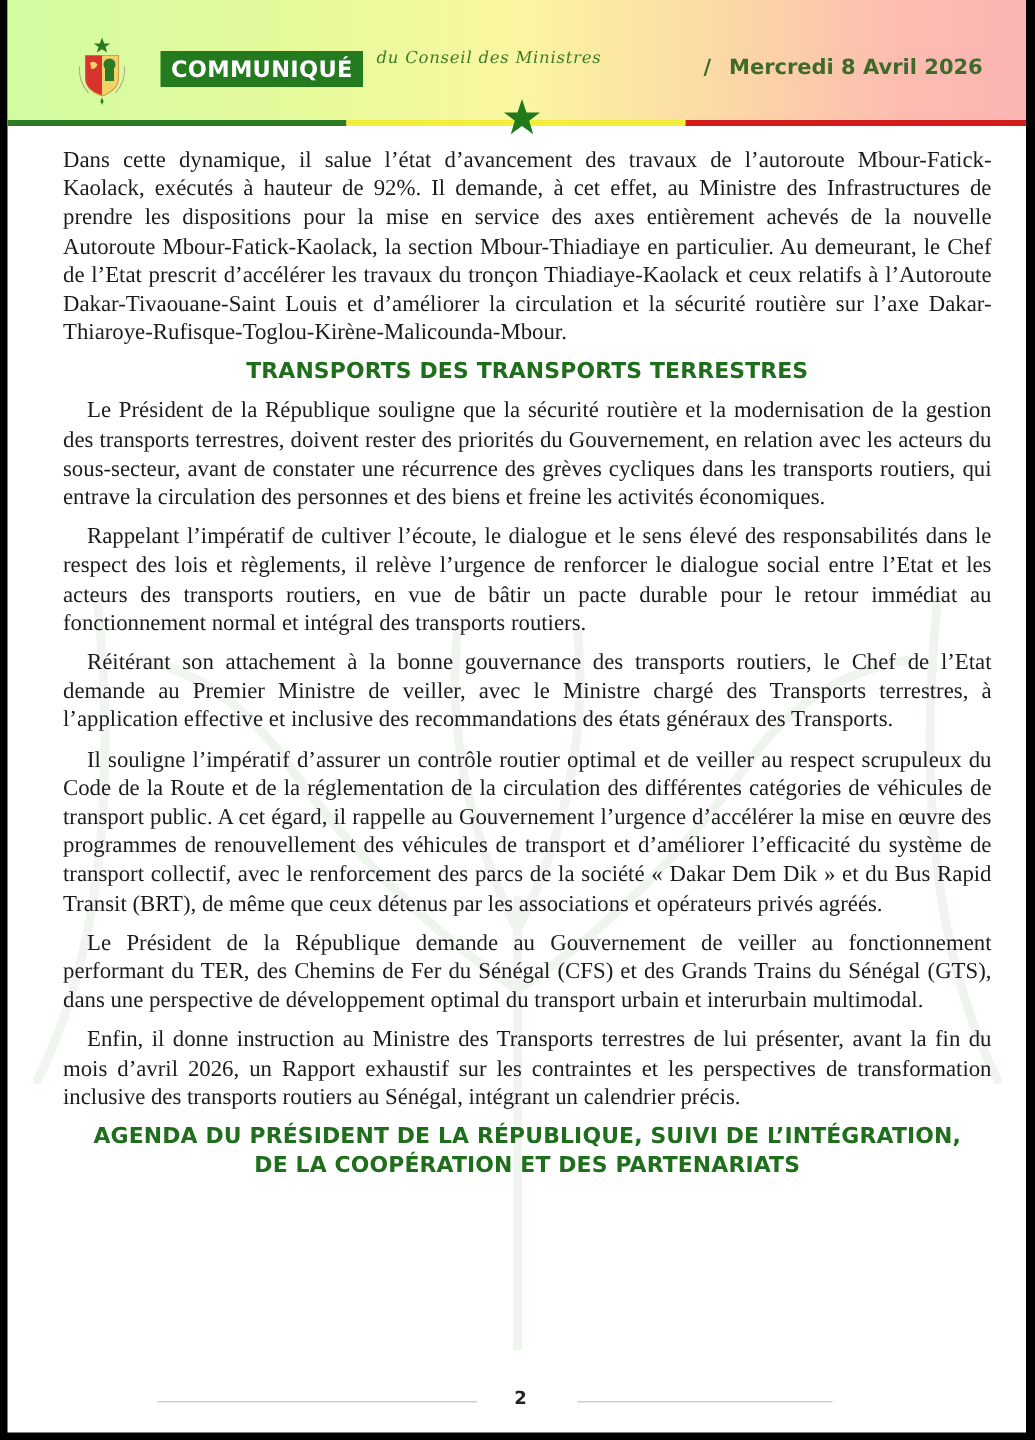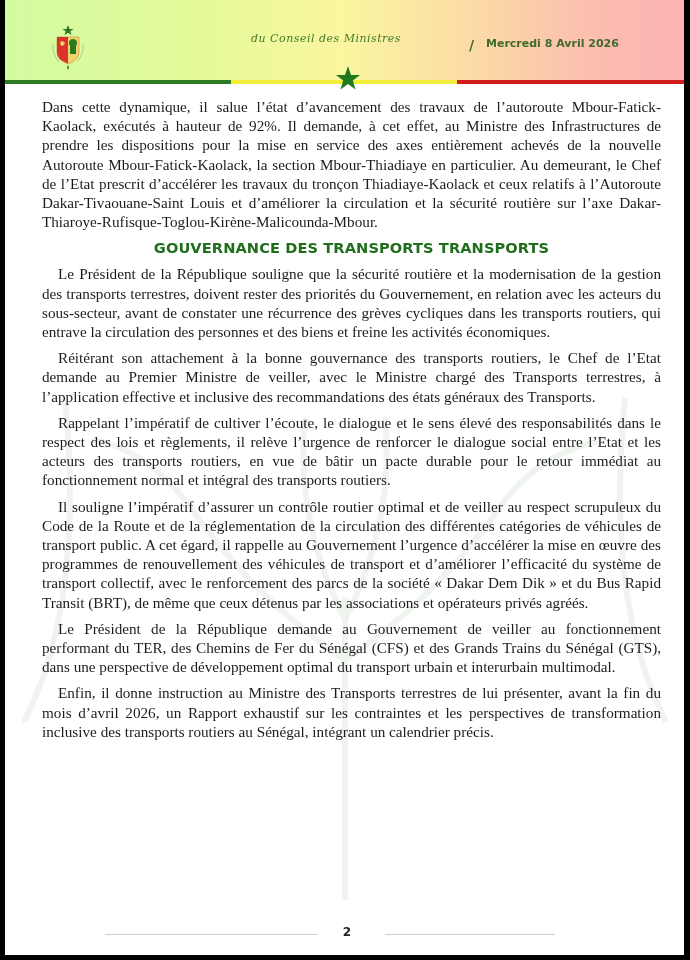--- a/index.html
+++ b/index.html
@@ -35,21 +35,21 @@
     position: absolute; left: 246px; top: 32px;
     font-family: "DejaVu Serif", serif; font-style: italic; font-size: 11px;
     color: #3d7d2a; letter-spacing: 0.5px;
   }
   .sep {
     position: absolute; left: 464px; top: 37px;
     font-family: "DejaVu Sans", sans-serif; font-weight: bold; font-size: 14px; color: #3f6b2a;
   }
   .date {
     position: absolute; left: 481px; top: 37px;
-    font-family: "DejaVu Sans", sans-serif; font-weight: bold; font-size: 11px; color: #3f6b2a;
+    font-family: "DejaVu Sans", sans-serif; font-weight: bold; font-size: 14px; color: #3f6b2a;
   }
   .watermark {
     position: absolute; left: 0; top: 300px; width: 679px; height: 600px; opacity: 0.07;
   }
   .content {
     position: absolute; left: 37px; top: 97px; width: 619px;
     font-size: 15.2px; line-height: 19.2px; color: #1c1c1c;
     text-align: justify; hyphens: manual;
   }
   .content p { margin: 0 0 7px 0; text-indent: 16px; }
@@ -80,20 +80,21 @@
       <polygon points="19,1 20.5,5 24.5,5 21.3,7.3 22.5,11 19,8.8 15.5,11 16.7,7.3 13.5,5 17.5,5" fill="#2a7a22"></polygon>
       <path d="M8 13 H30 V28 Q30 36 19 40 Q8 36 8 28 Z" fill="#f4d26a" stroke="#c9a24a" stroke-width="0.8"></path>
       <path d="M8 13 H19 V39.5 Q8 36 8 28 Z" fill="#d8332c"></path>
       <path d="M11 18 q3 -2 5 1 q-1 3 -4 3 z" fill="#f4d26a"></path>
       <rect x="21" y="22" width="6" height="8" fill="#2a7a22"></rect>
       <circle cx="24" cy="19" r="4" fill="#2a7a22"></circle>
       <path d="M4 20 q-1 10 6 18" stroke="#b9b08a" fill="none" stroke-width="0.8"></path>
       <path d="M34 20 q1 10 -6 18" stroke="#b9b08a" fill="none" stroke-width="0.8"></path>
       <polygon points="19,41 20,43.5 19,46 18,43.5" fill="#2a7a22"></polygon>
     </svg>
+    <div class="badge">COMMUNIQUÉ</div>
     <div class="script">du Conseil des Ministres</div>
     <div class="sep">/</div>
     <div class="date">Mercredi 8 Avril 2026</div>
   </div>
   <div class="flagbar green"></div>
   <div class="flagbar yellow"></div>
   <div class="flagbar red"></div>
   <svg class="header-star" viewBox="0 0 26 26">
     <polygon points="13,1 16,10 25,10 17.8,15.5 20.5,24.5 13,19 5.5,24.5 8.2,15.5 1,10 10,10" fill="#1f7a1c"></polygon>
   </svg>
@@ -108,30 +109,31 @@
       <path d="M180 200 Q140 150 90 140"></path>
         <path d="M500 200 Q540 150 600 140"></path>
       <path d="M620 100 Q600 300 660 420"></path>
         <path d="M60 100 Q80 300 20 420"></path>
     </g>
   </svg>
 
   <div class="content">
     <p class="first">Dans cette dynamique, il salue l’état d’avancement des travaux de l’autoroute Mbour-Fatick-Kaolack, exécutés à hauteur de 92%. Il demande, à cet effet, au Ministre des Infrastructures de prendre les dispositions pour la mise en service des axes entièrement achevés de la nouvelle Autoroute Mbour-Fatick-Kaolack, la section Mbour-Thiadiaye en particulier. Au demeurant, le Chef de l’Etat prescrit d’accélérer les travaux du tronçon Thiadiaye-Kaolack et ceux relatifs à l’Autoroute Dakar-Tivaouane-Saint Louis et d’améliorer la circulation et la sécurité routière sur l’axe Dakar-Thiaroye-Rufisque-Toglou-Kirène-Malicounda-Mbour.</p>
 
-    <h2>GOUVERNANCE DES TRANSPORTS TRANSPORTS</h2>
+    <h2>TRANSPORTS DES TRANSPORTS TERRESTRES</h2>
     <p>Le Président de la République souligne que la sécurité routière et la modernisation de la gestion des transports terrestres, doivent rester des priorités du Gouvernement, en relation avec les acteurs du sous-secteur, avant de constater une récurrence des grèves cycliques dans les transports routiers, qui entrave la circulation des personnes et des biens et freine les activités économiques.</p>
+    <p>Rappelant l’impératif de cultiver l’écoute, le dialogue et le sens élevé des responsabilités dans le respect des lois et règlements, il relève l’urgence de renforcer le dialogue social entre l’Etat et les acteurs des transports routiers, en vue de bâtir un pacte durable pour le retour immédiat au fonctionnement normal et intégral des transports routiers.</p>
     <p>Réitérant son attachement à la bonne gouvernance des transports routiers, le Chef de l’Etat demande au Premier Ministre de veiller, avec le Ministre chargé des Transports terrestres, à l’application effective et inclusive des recommandations des états généraux des Transports.</p>
-    <p>Rappelant l’impératif de cultiver l’écoute, le dialogue et le sens élevé des responsabilités dans le respect des lois et règlements, il relève l’urgence de renforcer le dialogue social entre l’Etat et les acteurs des transports routiers, en vue de bâtir un pacte durable pour le retour immédiat au fonctionnement normal et intégral des transports routiers.</p>
     <p>Il souligne l’impératif d’assurer un contrôle routier optimal et de veiller au respect scrupuleux du Code de la Route et de la réglementation de la circulation des différentes catégories de véhicules de transport public. A cet égard, il rappelle au Gouvernement l’urgence d’accélérer la mise en œuvre des programmes de renouvellement des véhicules de transport et d’améliorer l’efficacité du système de transport collectif, avec le renforcement des parcs de la société « Dakar Dem Dik » et du Bus Rapid Transit (BRT), de même que ceux détenus par les associations et opérateurs privés agréés.</p>
     <p>Le Président de la République demande au Gouvernement de veiller au fonctionnement performant du TER, des Chemins de Fer du Sénégal (CFS) et des Grands Trains du Sénégal (GTS), dans une perspective de développement optimal du transport urbain et interurbain multimodal.</p>
     <p>Enfin, il donne instruction au Ministre des Transports terrestres de lui présenter, avant la fin du mois d’avril 2026, un Rapport exhaustif sur les contraintes et les perspectives de transformation inclusive des transports routiers au Sénégal, intégrant un calendrier précis.</p>
 
     <h2>
-      <br>
+      <span>AGENDA DU PRÉSIDENT DE LA RÉPUBLIQUE, SUIVI DE L’INTÉGRATION,</span><br>
+      <span>DE LA COOPÉRATION ET DES PARTENARIATS</span>
     </h2>
   </div>
 
   <div class="footer">
     <div class="line l"></div>
     <div class="num">2</div>
     <div class="line r"></div>
   </div>
 </div>
 

